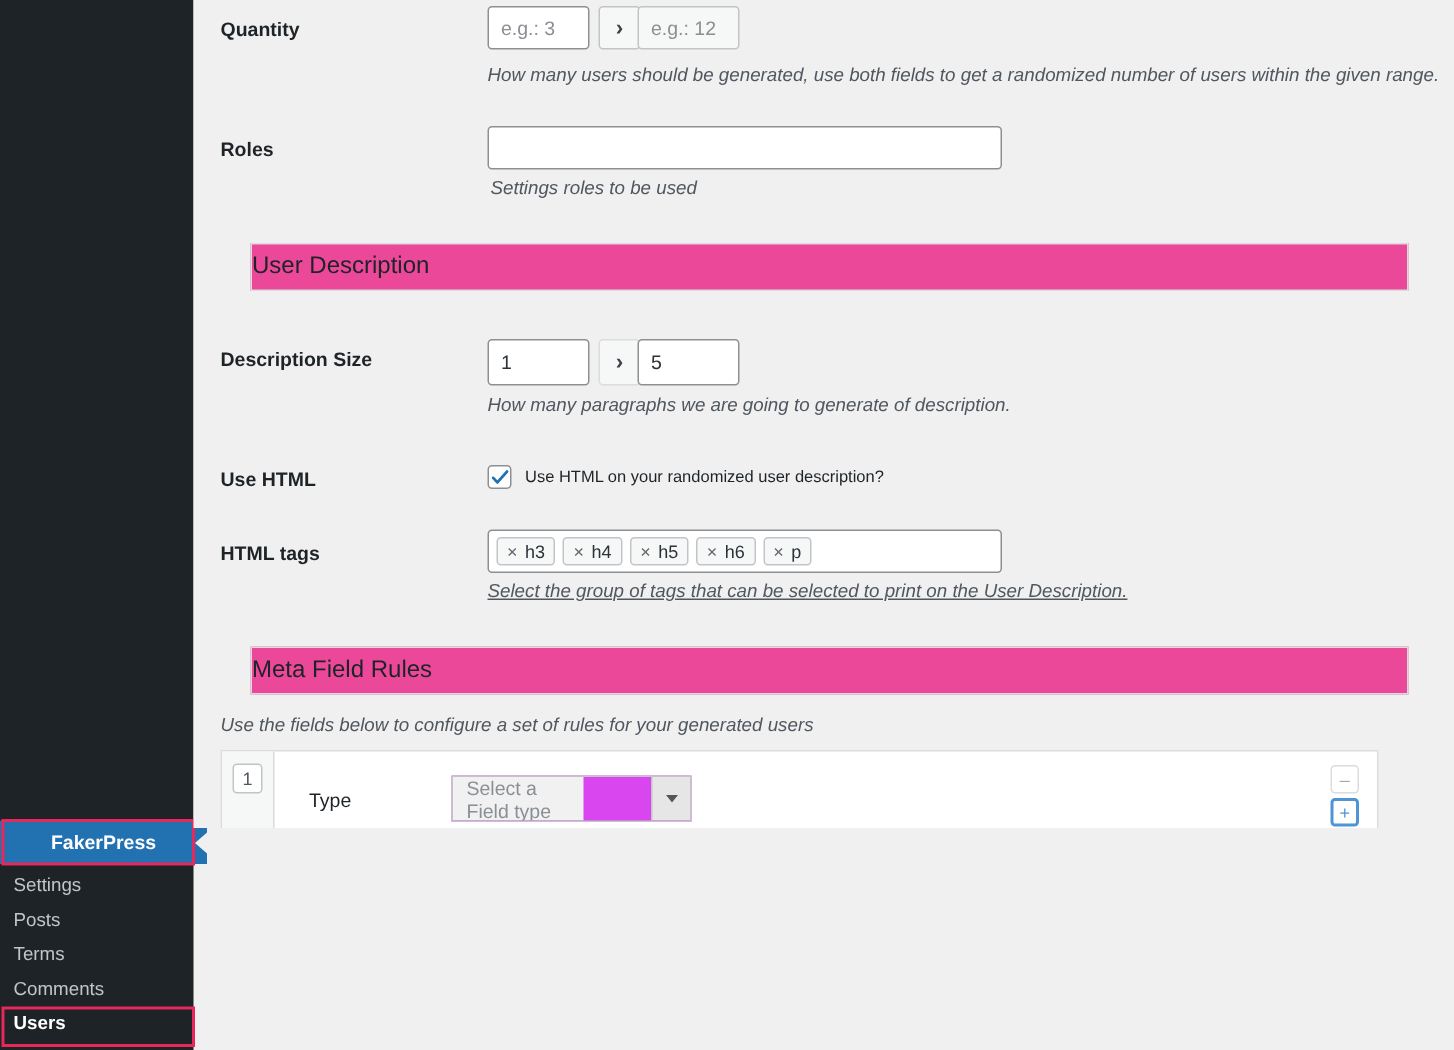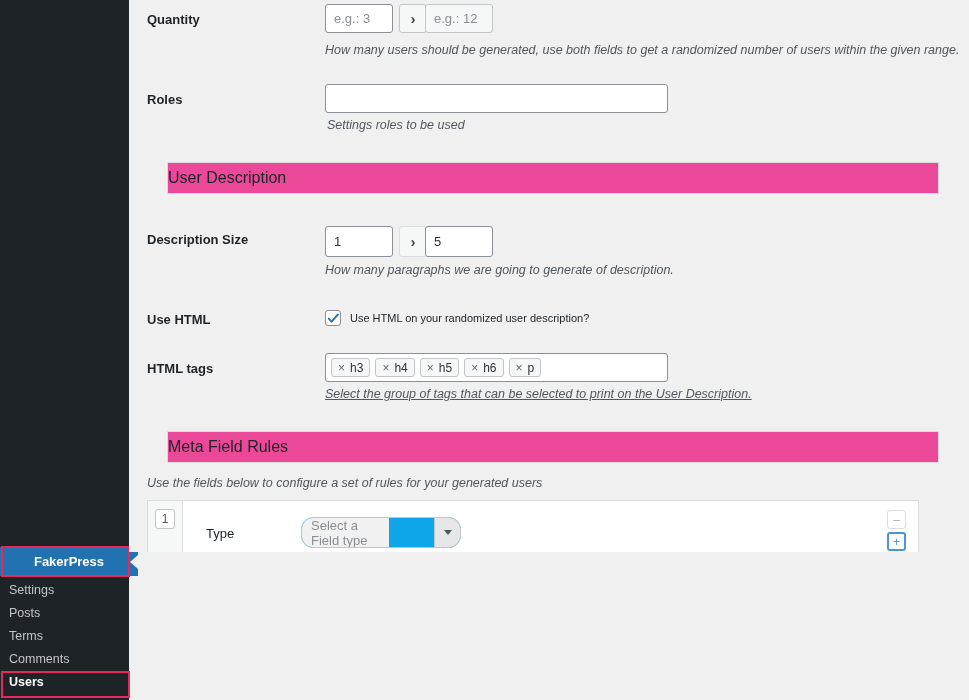--- a/index.html
+++ b/index.html
@@ -163,23 +163,23 @@
     font-size: 12px; color: #50575e;
   }
   .rep-label {
     position: absolute;
     font-size: 13px; color: #1d2327;
   }
   .sel-wrap {
     position: absolute;
     display: flex;
     border: 1px solid #c3c4c7;
-    border-radius: 12px;
+    border-radius: 0;
     overflow: hidden;
-    background: #0ea5e9;
+    background: #d946ef;
     gap: 45px;
   }
   .sel-face {
     flex: 1;
     display: flex; align-items: center;
     padding-left: 9px;
     font-size: 13px; color: #8a8f94;
     background: #f1f1f1;
     cursor: pointer;
   }

